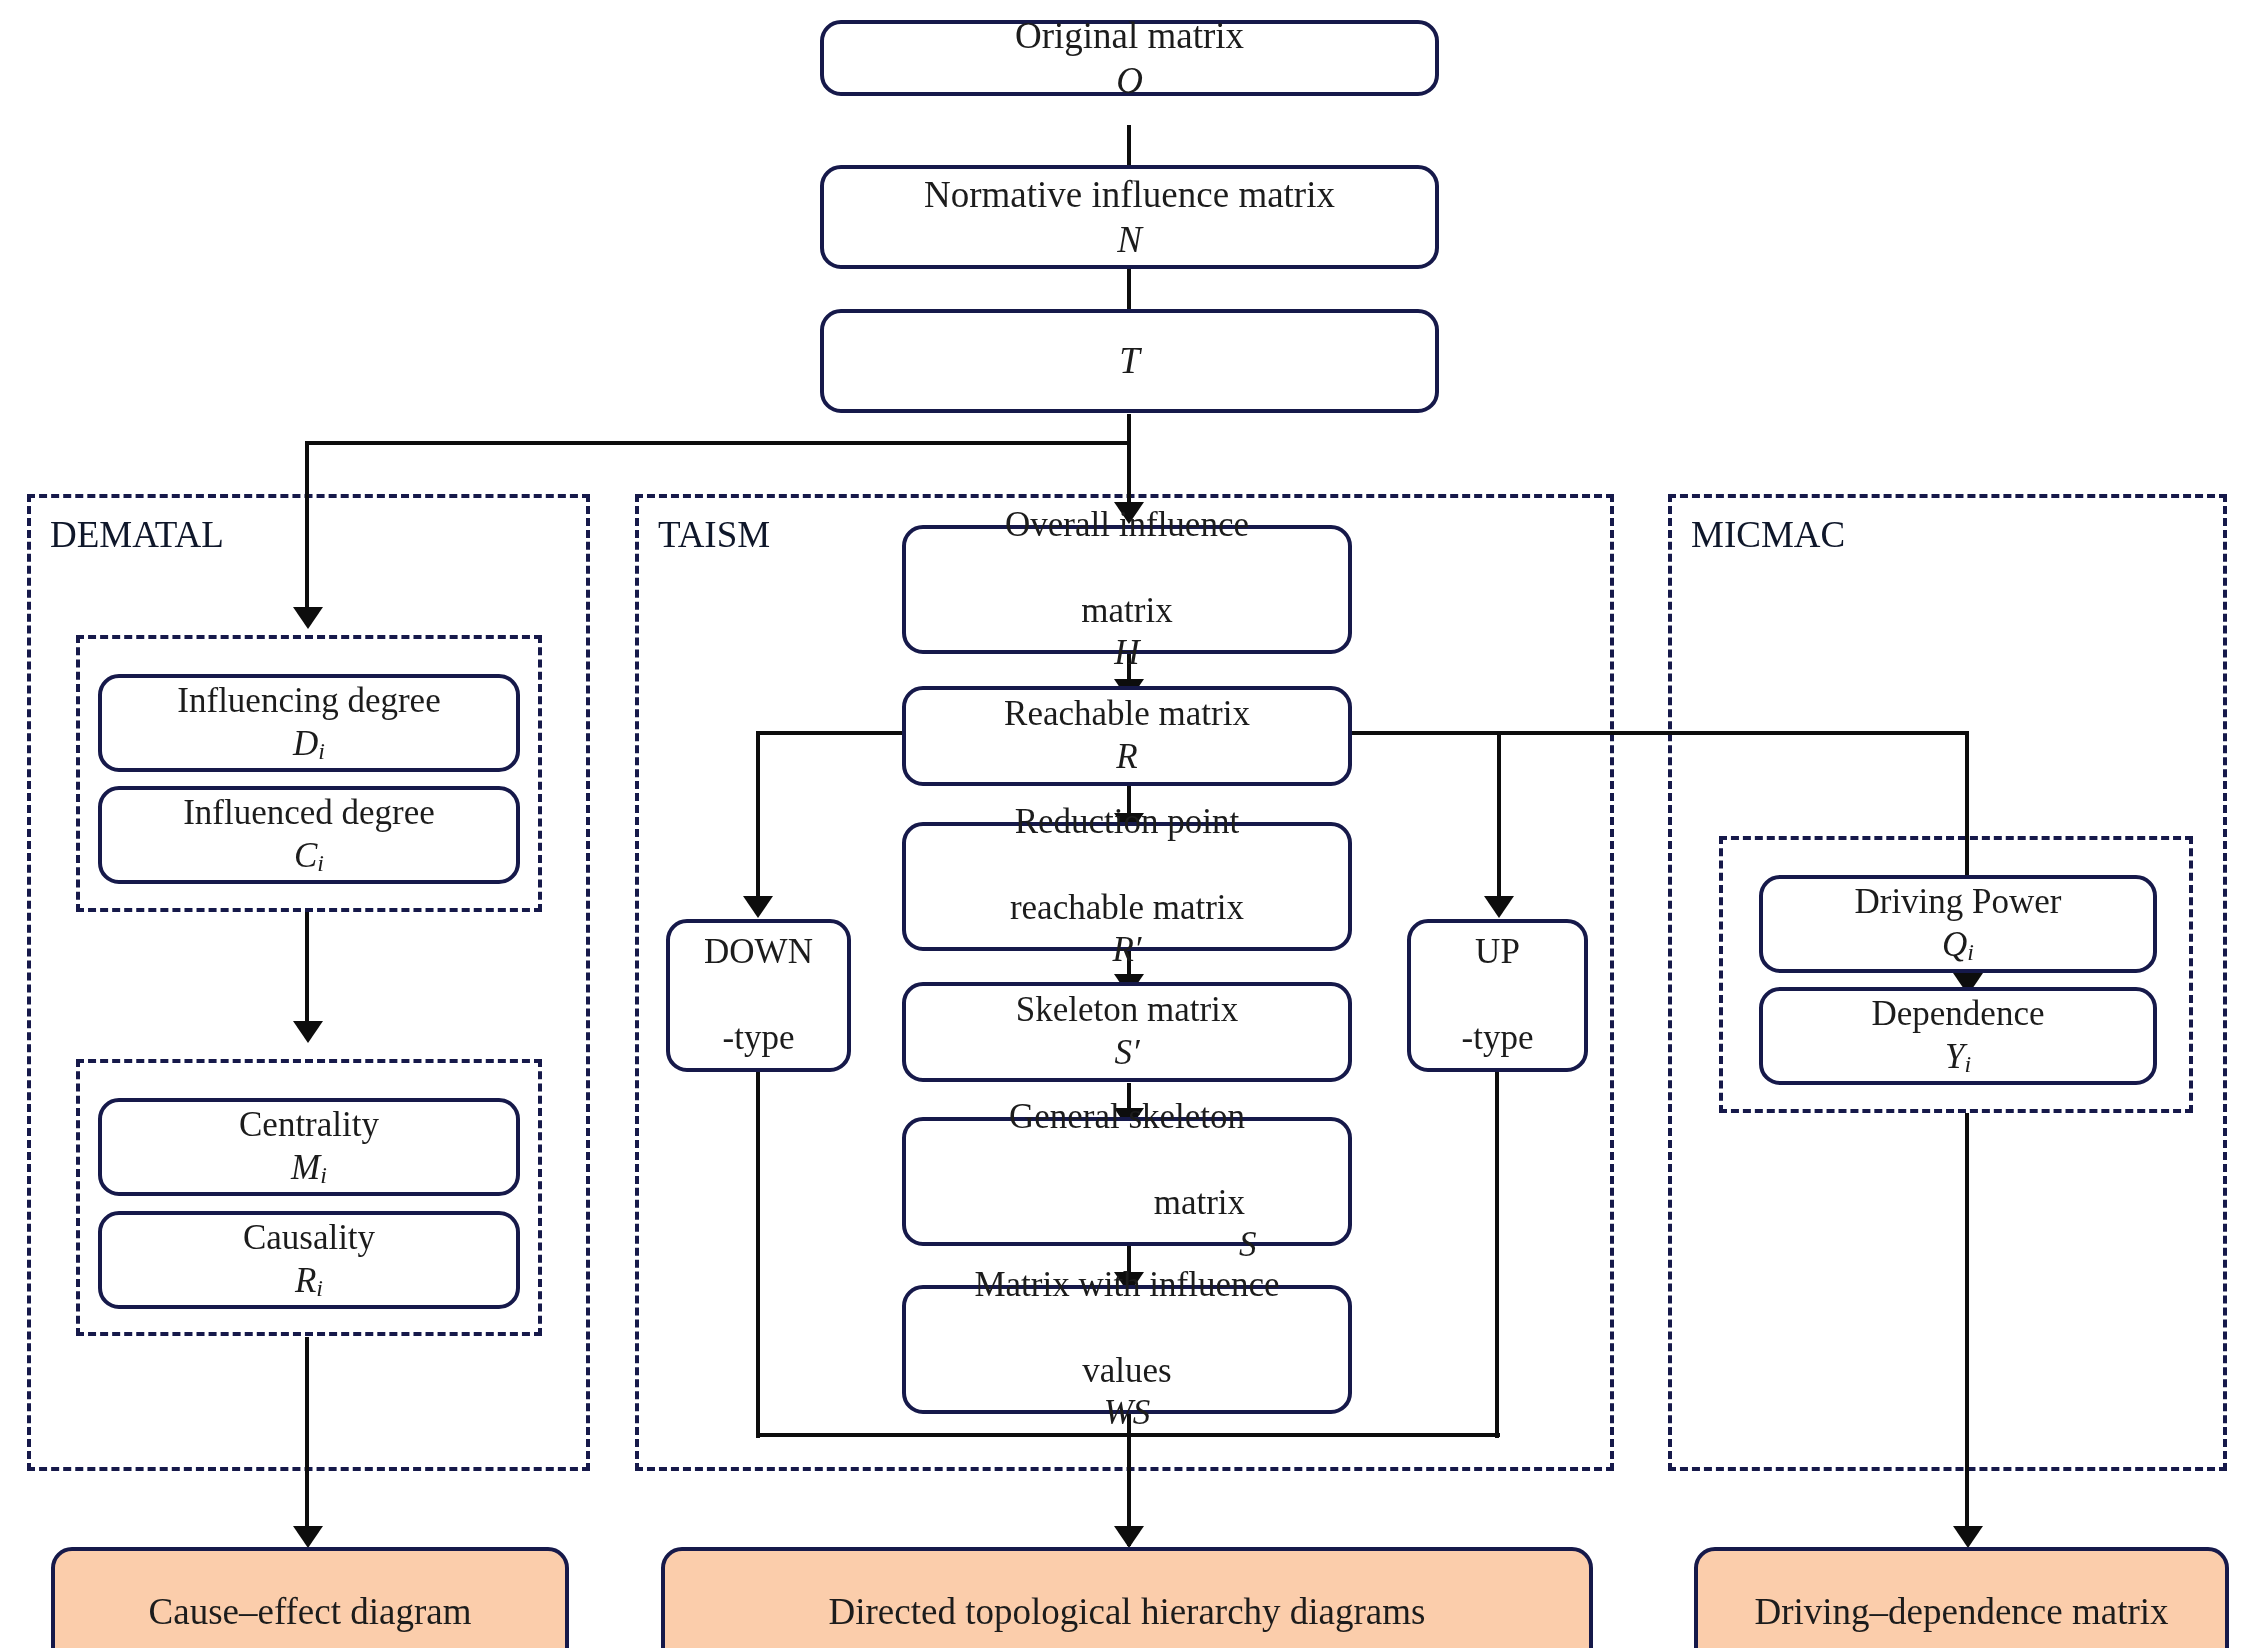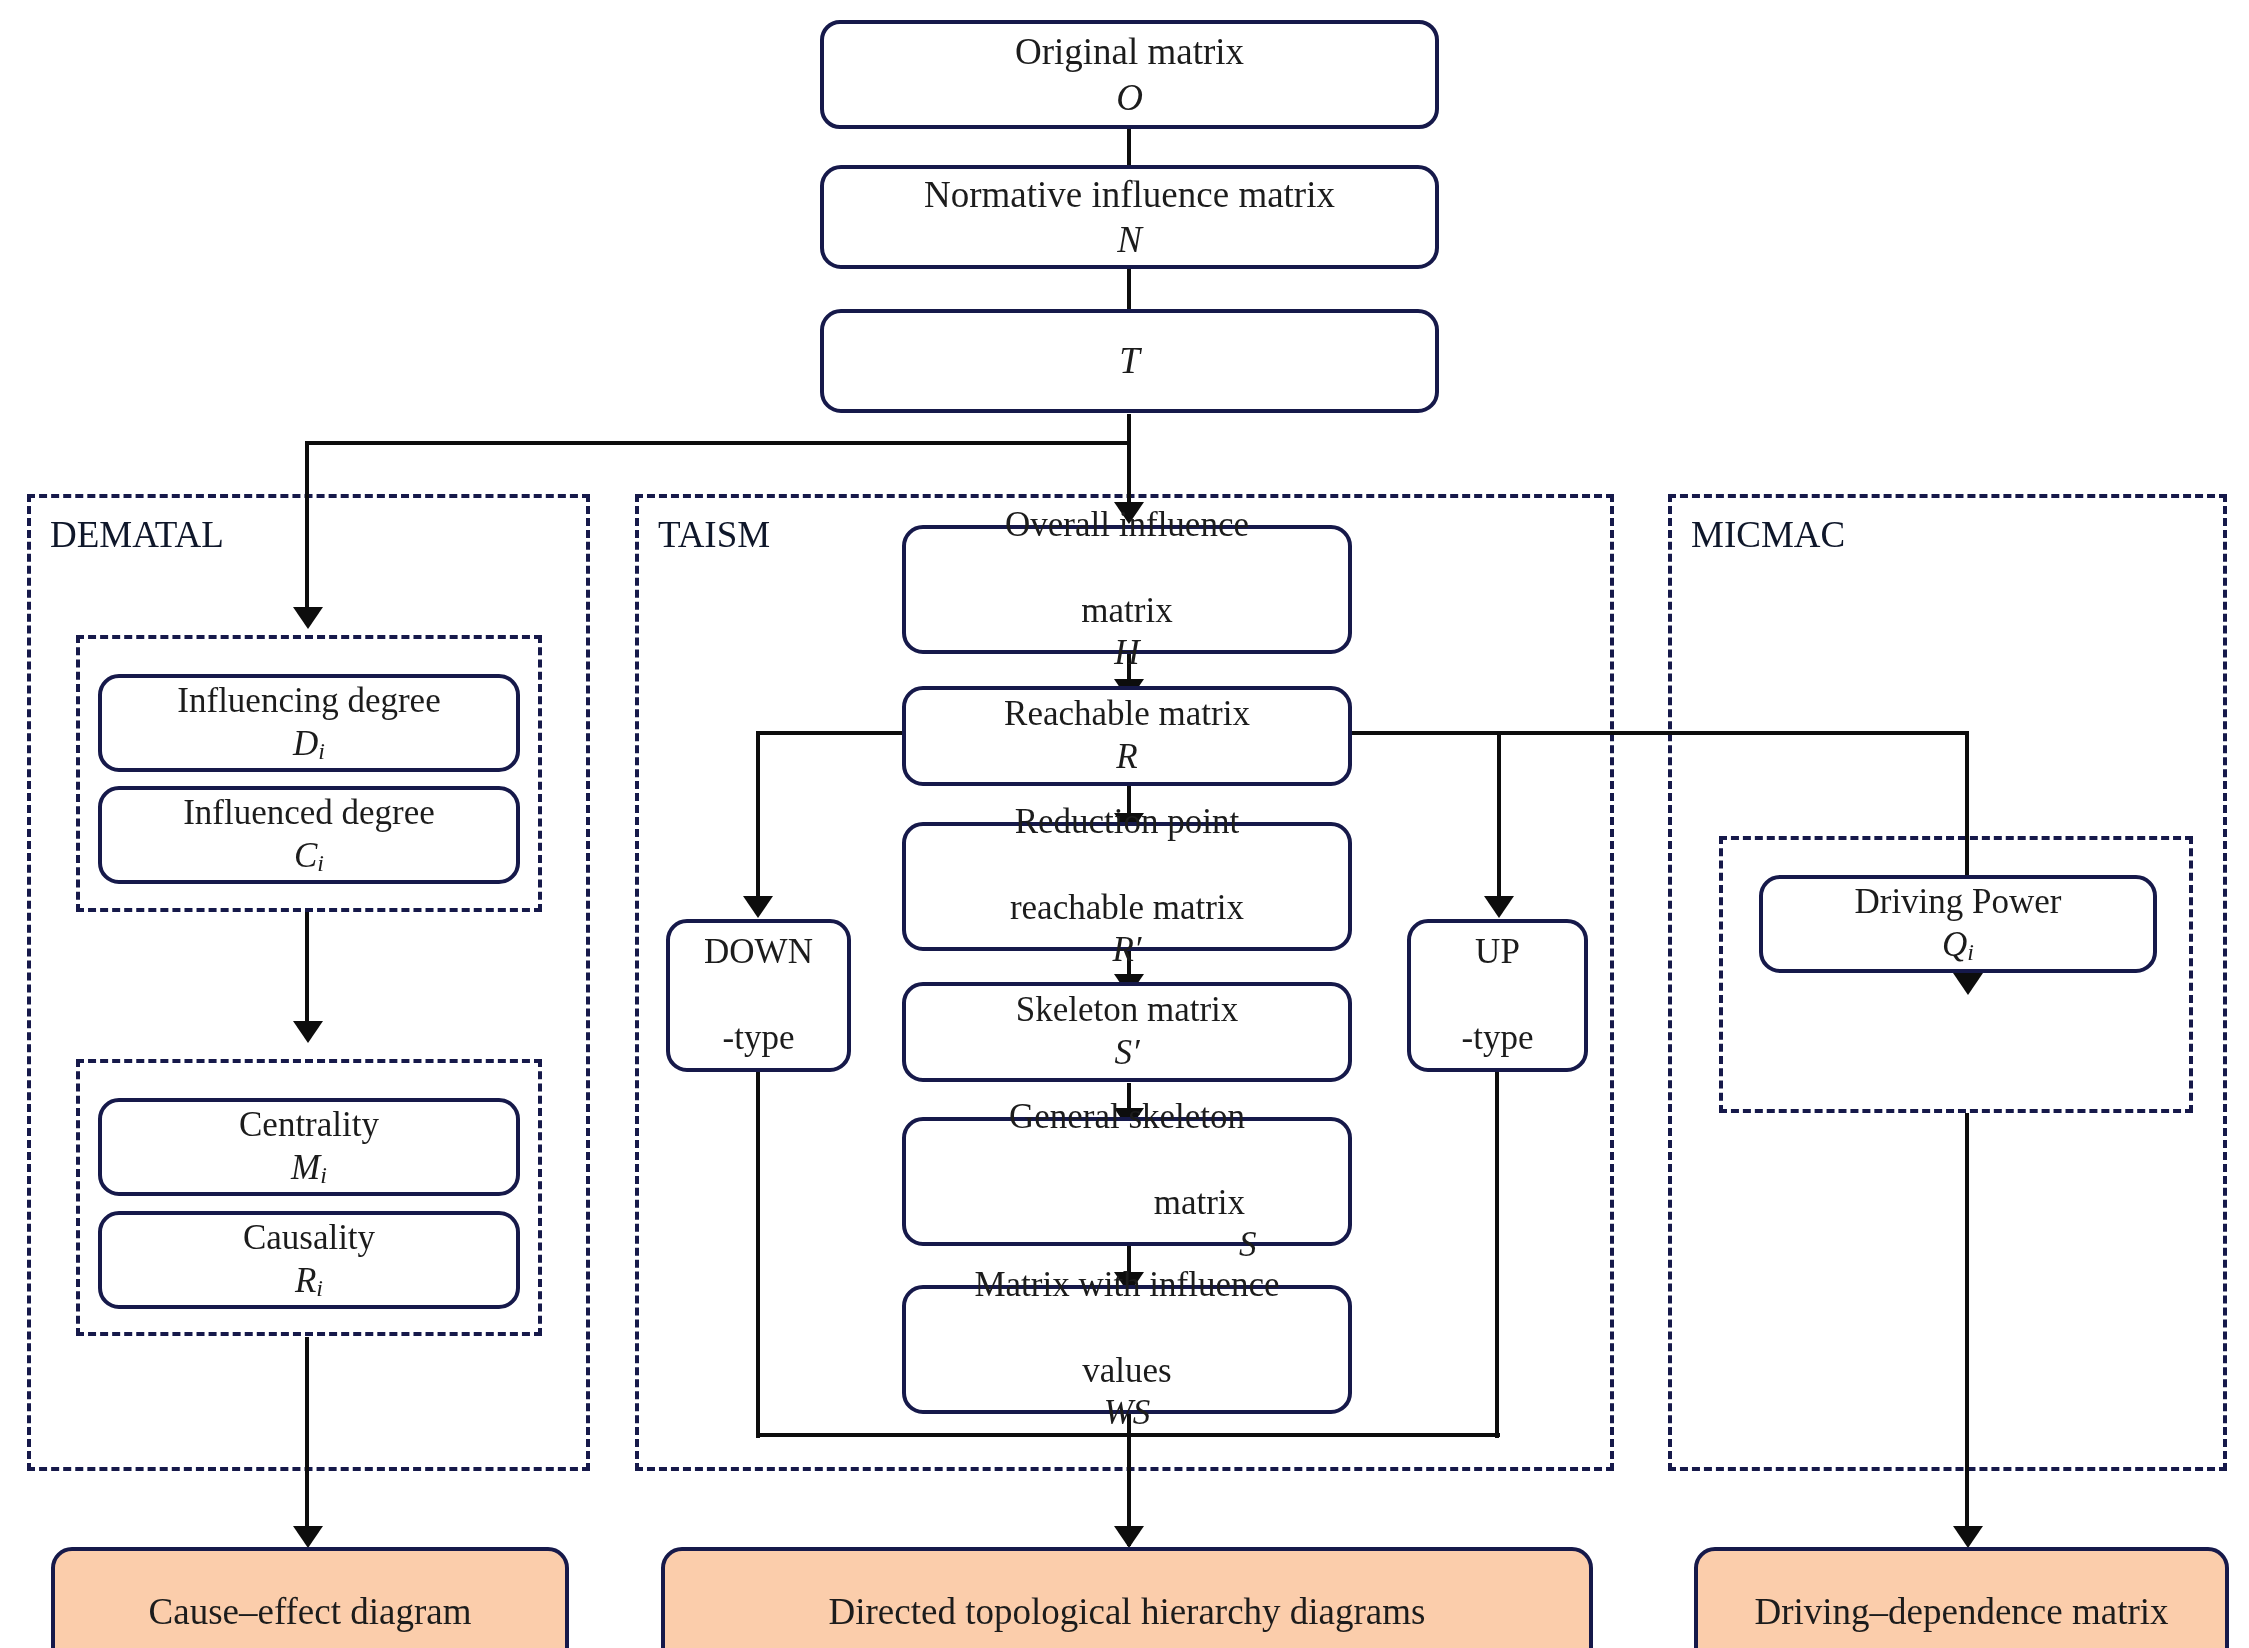--- a/index.html
+++ b/index.html
@@ -54,21 +54,21 @@
   }
   .f44{font-size:35px;}
   .f46{font-size:37px;}
   .it{font-style:italic;}
 </style>
 </head>
 <body>
 
 <div id="stage">
 
-  <div class="node f46" style="left:820px;top:20px;width:619px;height:109px;border-radius:20px;">
+  <div class="node f46" style="left:820px;top:20px;width:619px;height:76px;">
     <span><span>Original matrix </span><i class="it">O</i></span>
   </div>
   <div class="ln v" style="left:1127px;top:125px;height:48px;"></div>
   <div class="arw" style="left:1114px;top:165px;"></div>
 
   <div class="node f46" style="left:820px;top:165px;width:619px;height:104px;">
     <span><span>Normative influence matrix </span><i class="it">N</i></span>
   </div>
   <div class="ln v" style="left:1127px;top:269px;height:50px;"></div>
   <div class="arw" style="left:1114px;top:309px;"></div>
@@ -180,20 +180,23 @@
   </div>
 
   <div class="dash" style="left:1668px;top:494px;width:559px;height:977px;"></div>
   <div class="group-title f46" style="left:1691px;top:513px;">MICMAC</div>
 
   <div class="dash inner" style="left:1719px;top:836px;width:474px;height:277px;"></div>
 
   <div class="node f44" style="left:1759px;top:875px;width:398px;height:98px;">
     <span><span>Driving Power </span><i class="it">Q</i><i class="it" style="font-size:24px;vertical-align:-0.18em;">i</i></span>
   </div>
+  <div class="node f44" style="left:1759px;top:987px;width:398px;height:98px;">
+    <span><span>Dependence </span><i class="it">Y</i><i class="it" style="font-size:24px;vertical-align:-0.18em;">i</i></span>
+  </div>
 
   <div class="ln v" style="left:1965px;top:1113px;height:430px;"></div>
   <div class="arw" style="left:1953px;top:1526px;"></div>
 
   <div class="node fill f46" style="left:1694px;top:1547px;width:535px;height:130px;">
     <span>Driving–dependence matrix</span>
   </div>
 
 </div>
 

